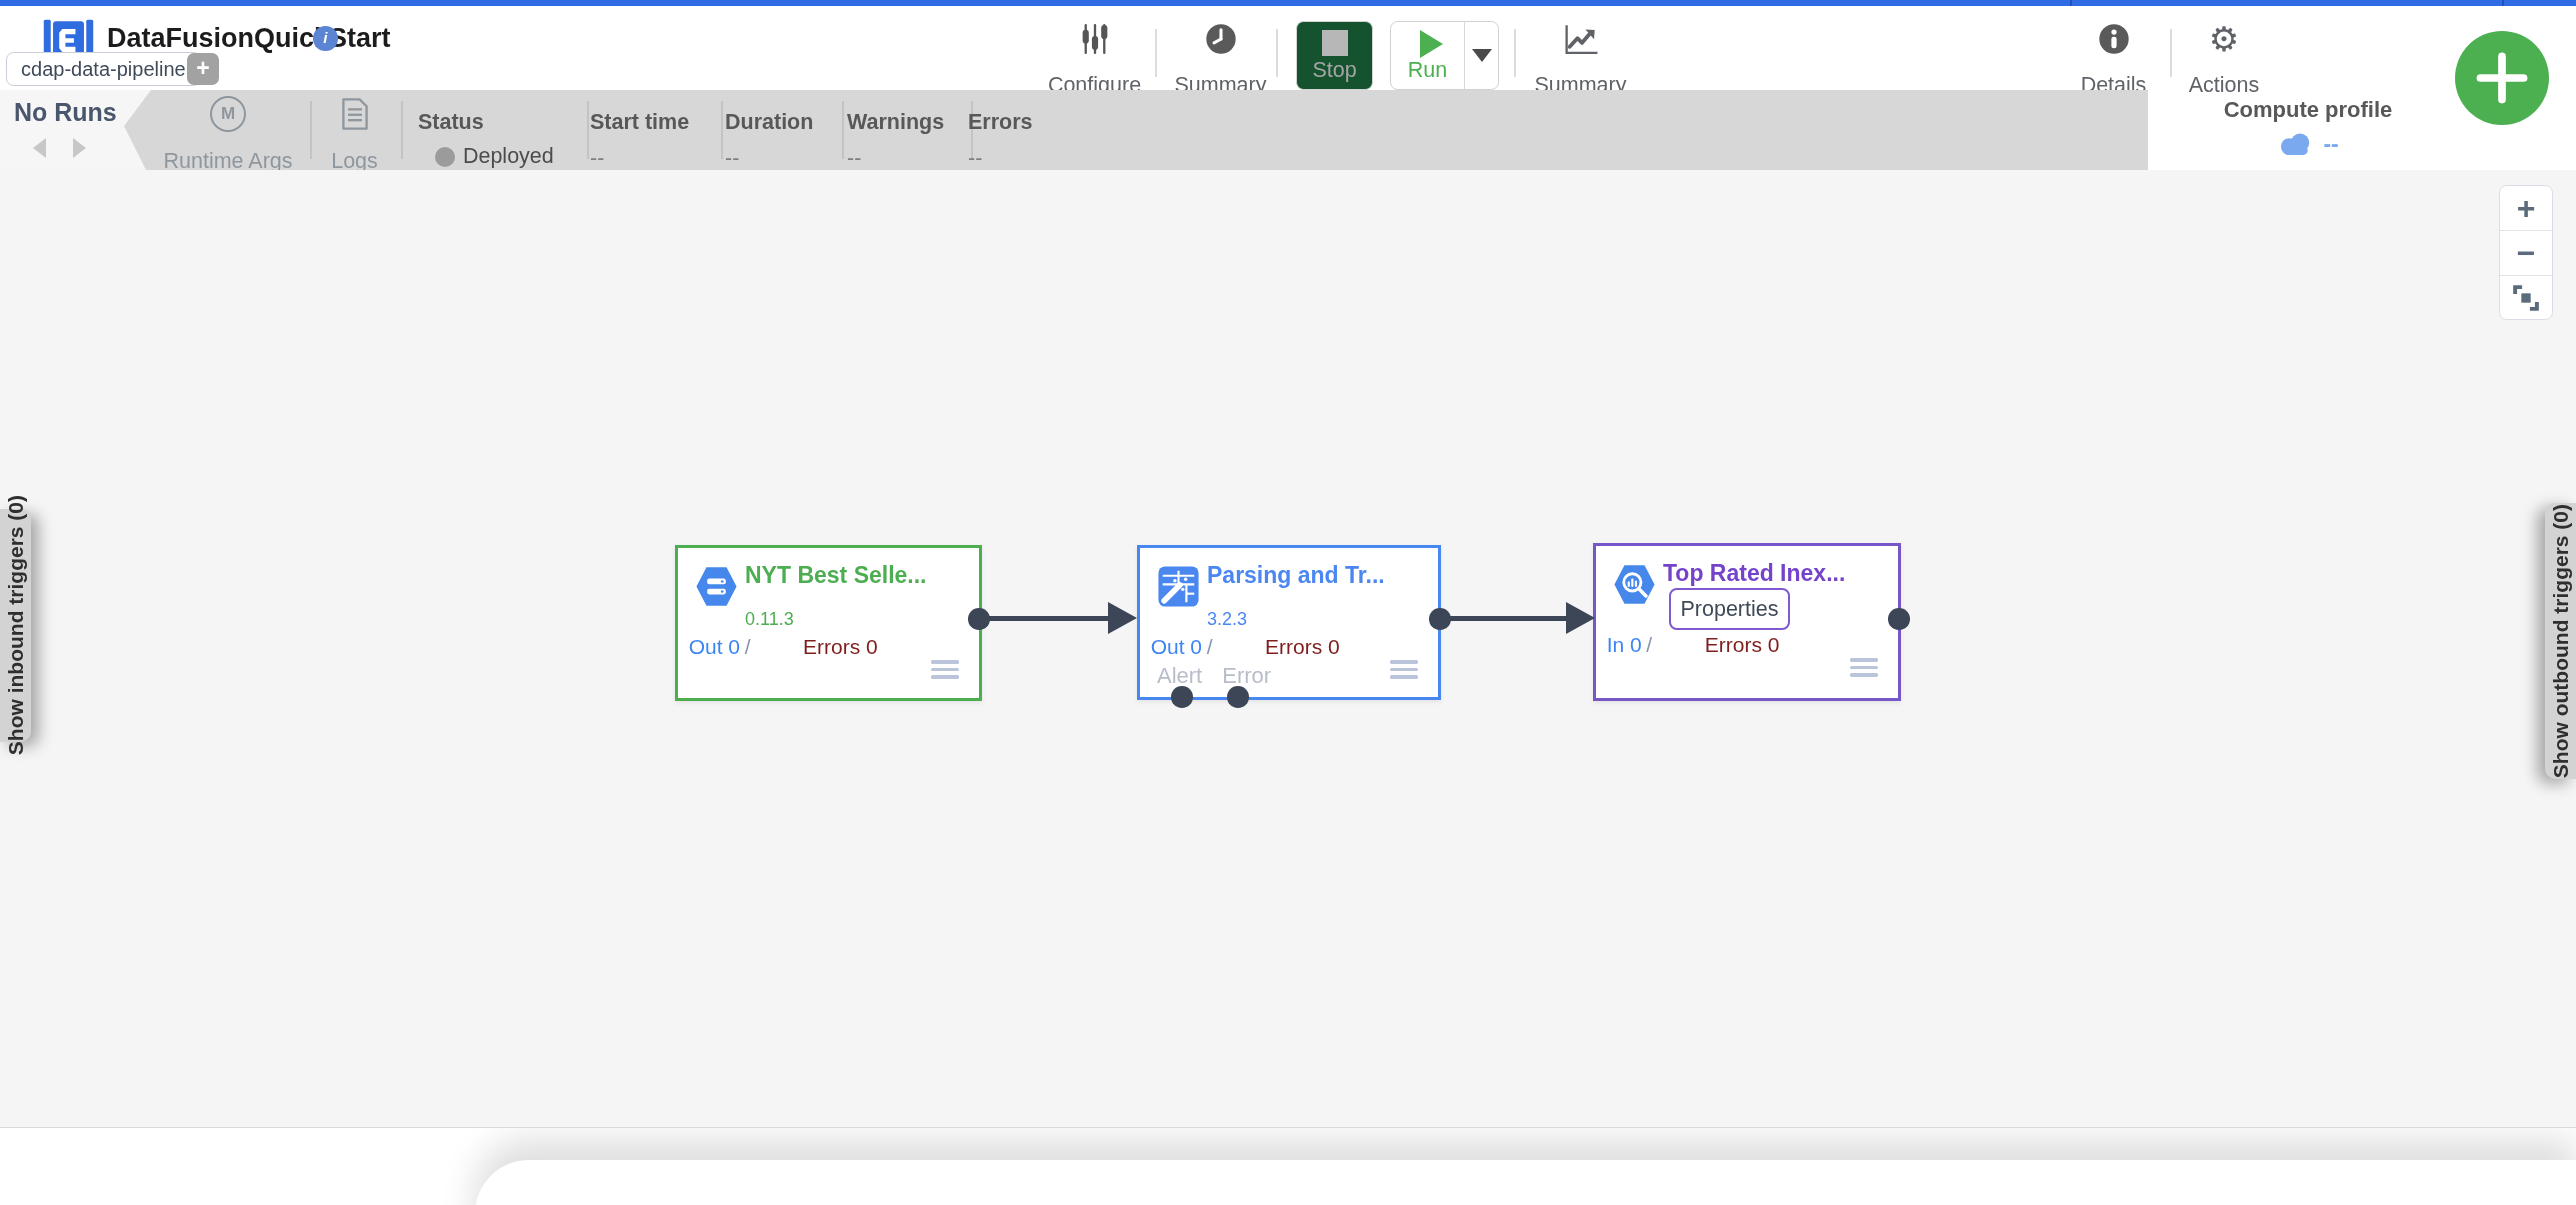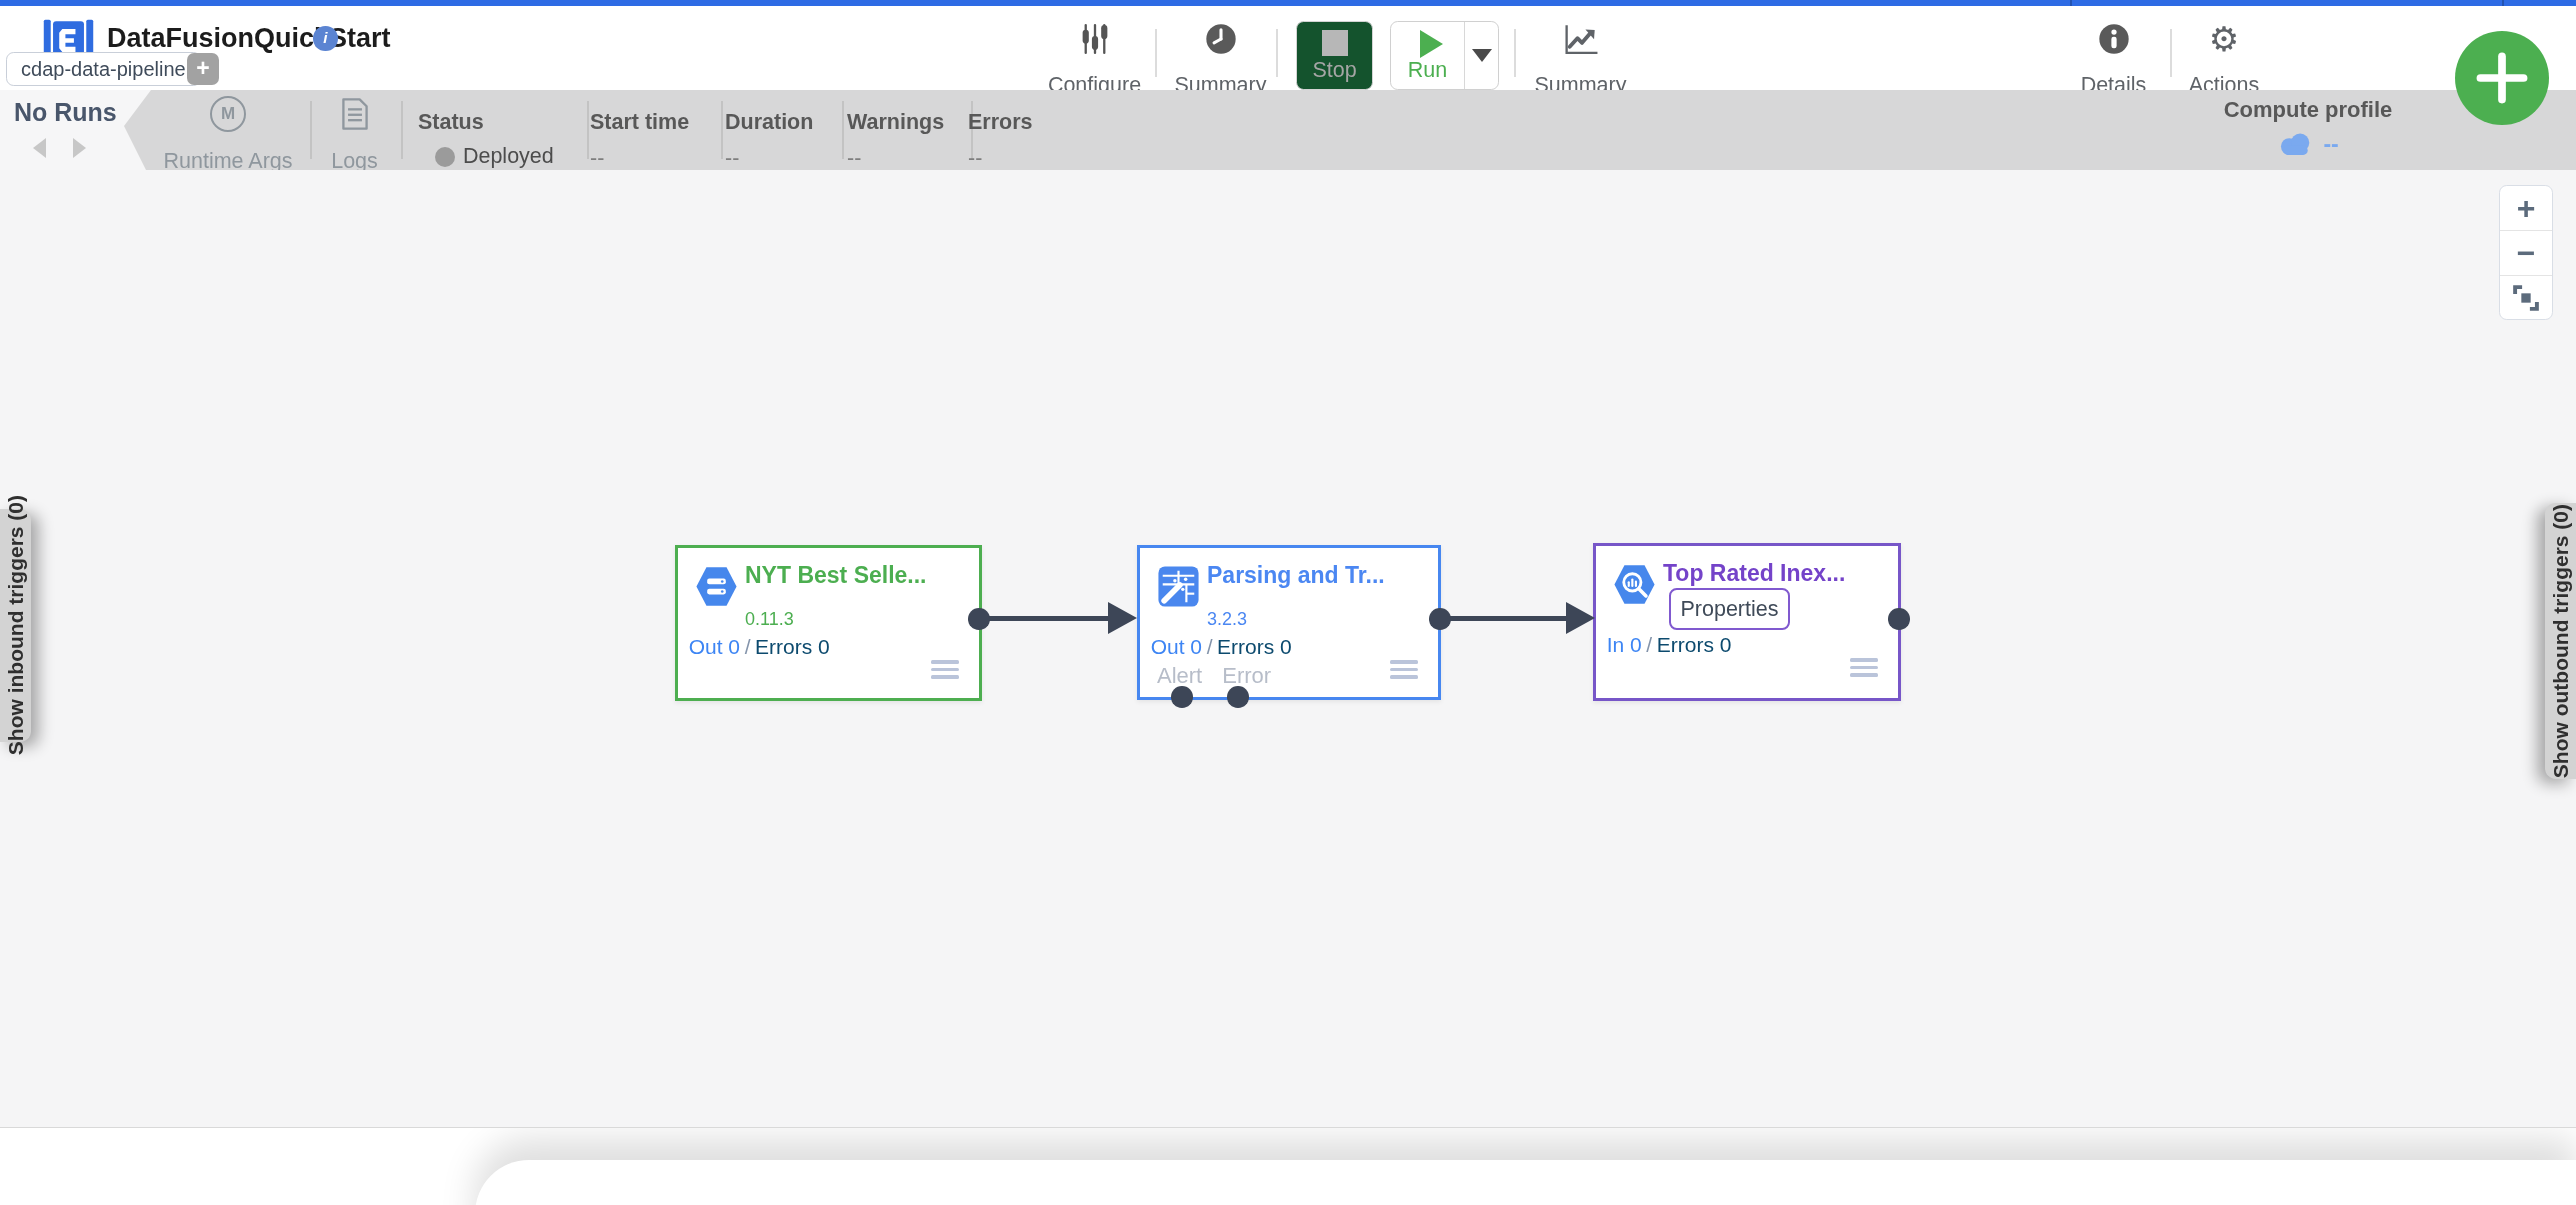--- a/index.html
+++ b/index.html
@@ -37,21 +37,21 @@
   .run-tri{width:0;height:0;border-left:23px solid #4caf50;border-top:14px solid transparent;
            border-bottom:14px solid transparent;margin:7.7px auto 0 29px;}
   .run-label{font-size:21.5px;color:#4caf50;margin-top:0px;}
   .run-caret-cell{flex:1;display:flex;align-items:center;justify-content:center;}
   .caret-down{width:0;height:0;border-top:13px solid #4a4a4a;border-left:10px solid transparent;
               border-right:10px solid transparent;}
 
   .fab{left:2455px;top:31px;width:94px;height:94px;border-radius:50%;background:#4caf50;z-index:60;}
 
   
-  .status-bar{left:0;top:90px;width:2576px;height:80px;background:#d7d7d8;border-bottom:1.5px solid #c6c6c6;}
+  .status-bar{left:0;top:90px;width:2148px;height:80px;background:#d7d7d8;border-bottom:1.5px solid #c6c6c6;}
   .runs-tab{left:0;top:0;width:153px;height:80px;background:#f6f6f7;
             clip-path:polygon(0 0,151px 0,124px 45%,146px 100%,0 100%);}
   .runs-label{left:14px;top:7.7px;font-size:25px;font-weight:700;color:#49566b;}
   .caret-left{left:33px;top:48px;width:0;height:0;border-right:13px solid #c7c7c7;
               border-top:10px solid transparent;border-bottom:10px solid transparent;}
   .caret-right{left:73px;top:48px;width:0;height:0;border-left:13px solid #c7c7c7;
                border-top:10px solid transparent;border-bottom:10px solid transparent;}
   .sb-item{top:4.6px;text-align:center;}
   .sb-icon{height:38px;display:flex;align-items:center;justify-content:center;}
   .sb-muted{font-size:21.5px;color:#8f979e;margin-top:16px;}
@@ -87,21 +87,21 @@
 
   .node{background:#fff;box-sizing:border-box;box-shadow:0 1.5px 4.6px rgba(0,0,0,.07);}
   .node1{left:675px;top:375px;width:307px;height:156px;border:3.1px solid #4dae50;}
   .node2{left:1137px;top:375px;width:304px;height:155px;border:3.1px solid #4787f0;}
   .node3{left:1593px;top:373px;width:308px;height:158px;border:3.8px solid #7756c8;text-align:right;}
   .node-icon{left:17px;top:17px;width:43px;height:43px;}
   .node-title{left:67px;top:14px;font-size:23px;font-weight:700;white-space:nowrap;}
   .node-version{left:67px;top:61px;font-size:18px;}
   .c-green{color:#4cae50;} .c-blue{color:#4b87f2;} .c-purple{color:#7443c9;}
   .node-metrics{left:10.7px;top:87px;font-size:21px;white-space:nowrap;}
-  .m-blue{color:#3d85f4;} .m-slash{color:#8494ab;padding:0 4.6px;} .m-red{color:#0c4a6e;}
+  .m-blue{color:#3d85f4;} .m-slash{color:#8494ab;padding:0 4.6px;} .m-red{color:#7f1d1d;margin-left:48px;}
   .hamburger{right:20px;top:112px;width:28px;}
   .hamburger div{height:3.8px;background:#bac4da;border-radius:1.5px;margin-bottom:3.8px;}
   .alert-error{left:17px;top:115px;font-size:22px;color:#b7bdc9;}
   .alert-error span{margin-right:20px;}
   .props-btn{left:73px;top:42px;width:117px;height:38px;border:2.3px solid #8059cf;border-radius:7.7px;
              background:#fff;font-size:21.5px;color:#3f4a58;display:flex;align-items:center;justify-content:center;}
   .port{width:21.5px;height:21.5px;border-radius:50%;background:#3d4657;z-index:20;}
   .edge-line{height:4.6px;background:#3d4657;top:446px;}
   .edge-head{width:0;height:0;border-left:29px solid #3d4657;border-top:16px solid transparent;
              border-bottom:16px solid transparent;top:432px;}

